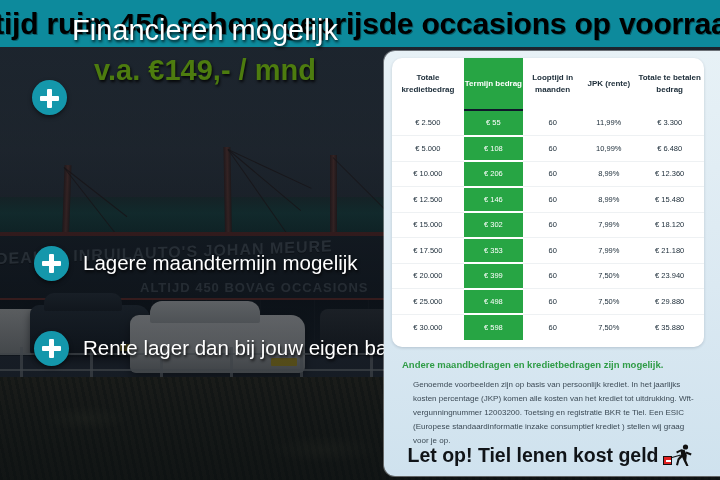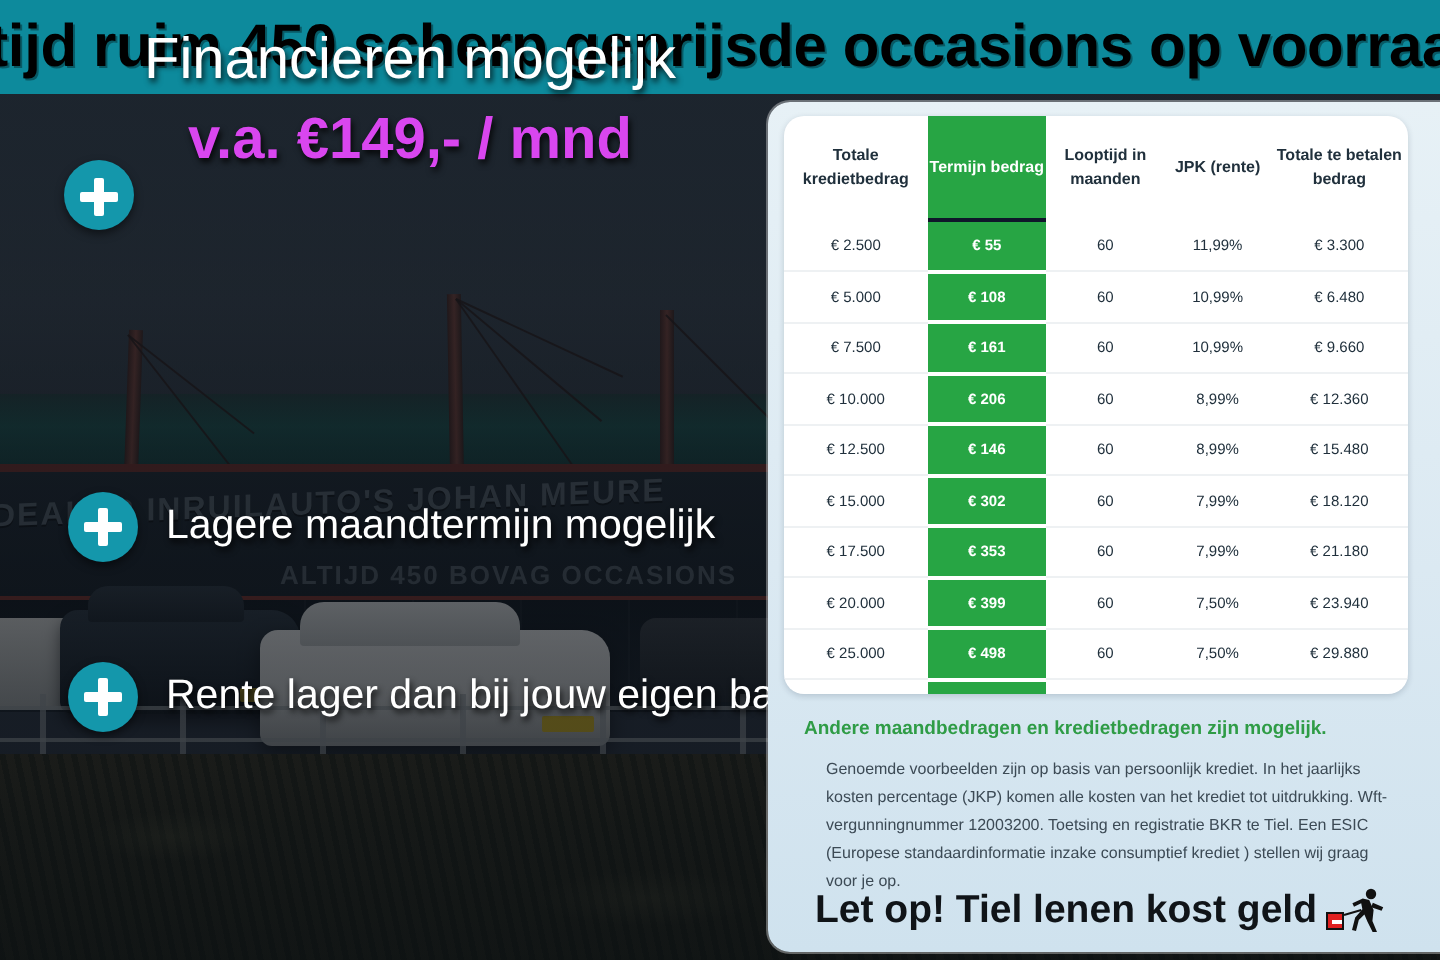--- a/index.html
+++ b/index.html
@@ -154,21 +154,21 @@
   .headline-wrap {
     position:absolute; left:30px; top:14px; width:350px;
     text-align:center;
   }
   .headline1 {
     color:#ffffff; font-size:29px; font-weight:normal;
     text-shadow:1px 2px 3px rgba(0,0,0,.85);
     white-space:nowrap;
   }
   .headline2 {
-    color:#d946ef; font-size:29px; font-weight:bold; margin-top:7px;
+    color:#4d7c0f; font-size:29px; font-weight:bold; margin-top:7px;
     text-shadow:1px 2px 3px rgba(0,0,0,.85);
     white-space:nowrap;
   }
   .plus-badge {
     position:absolute; width:35px; height:35px; border-radius:50%;
     background:#1497ab;
     box-shadow:0 2px 4px rgba(0,0,0,.5);
   }
   .plus-badge:before, .plus-badge:after {
     content:""; position:absolute; background:#ffffff; border-radius:1px;
@@ -206,21 +206,21 @@
     padding:0; height:25.5px; vertical-align:middle;
   }
   table.rates th { font-weight:bold; height:52px; line-height:1.45; font-size:8px; }
   table.rates col.c1 { width:23%; }
   table.rates col.c2 { width:19%; }
   table.rates col.c3 { width:19%; }
   table.rates col.c4 { width:17%; }
   table.rates col.c5 { width:22%; }
   table.rates tbody tr { border-top:1px solid #eef1f3; }
   table.rates tbody tr:first-child { border-top:none; }
-  .gcol { background:#27a544; color:#ffffff !important; font-weight:bold; }
+  .gcol { background:#27a544; color:#ffffff !important; font-weight:normal; }
   thead .gcol { border-bottom:2px solid #0f172a; }
   tbody .gcol { border-bottom:2px solid #ffffff; }
   tbody tr:last-child .gcol { border-bottom:none; }
 
   .notes { position:absolute; left:18px; top:308px; width:296px; }
   .notes-title {
     color:#2f9c46; font-weight:bold; font-size:9.5px; margin-bottom:8px;
   }
   .notes-body {
     color:#3c4a55; font-size:8px; line-height:1.75; text-align:left;margin-left:11px;
@@ -347,27 +347,20 @@
             <td>60</td>
             <td>11,99%</td>
             <td>€ 3.300</td>
           </tr>
           <tr>
             <td>€ 5.000</td>
             <td class="gcol">€ 108</td>
             <td>60</td>
             <td>10,99%</td>
             <td>€ 6.480</td>
-          </tr>
-          <tr>
-            <td>€ 7.500</td>
-            <td class="gcol">€ 161</td>
-            <td>60</td>
-            <td>10,99%</td>
-            <td>€ 9.660</td>
           </tr>
           <tr>
             <td>€ 10.000</td>
             <td class="gcol">€ 206</td>
             <td>60</td>
             <td>8,99%</td>
             <td>€ 12.360</td>
           </tr>
           <tr>
             <td>€ 12.500</td>

